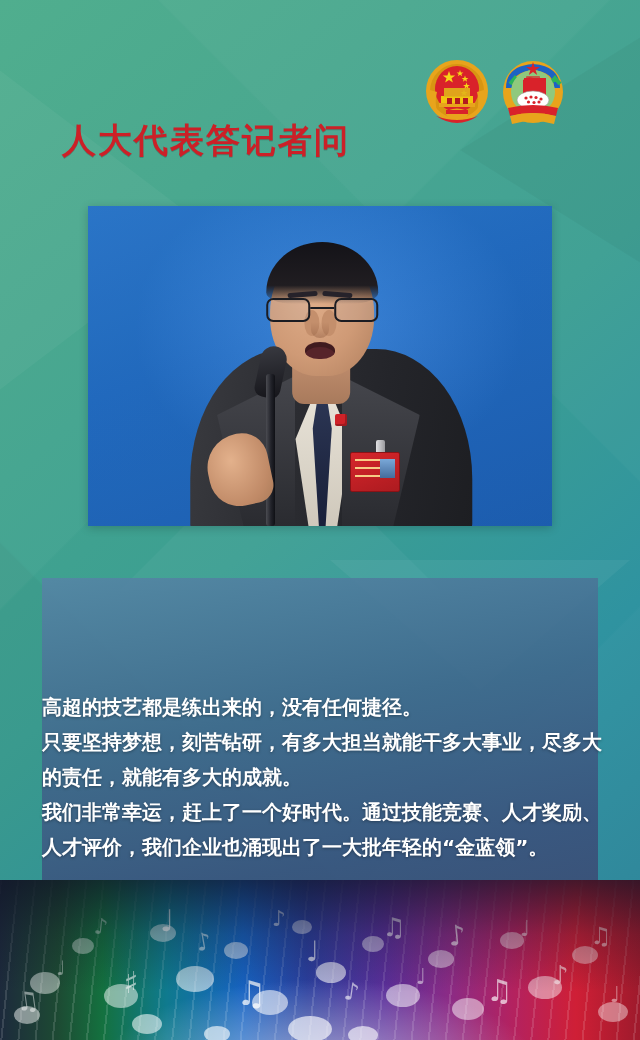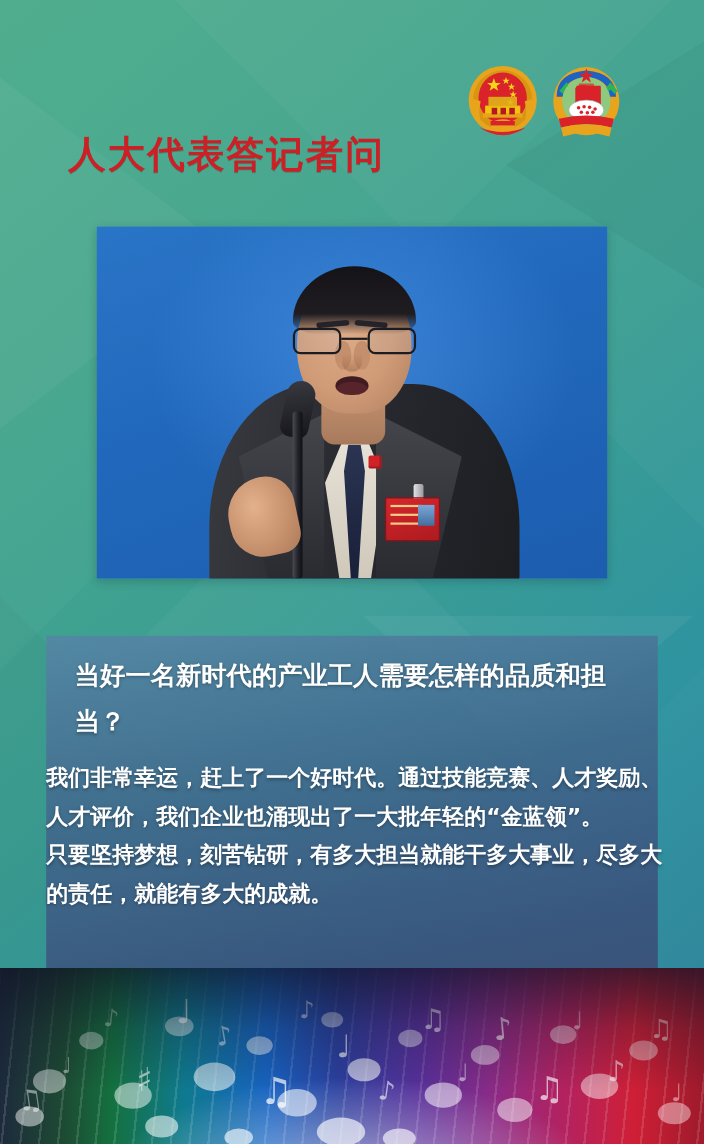--- a/index.html
+++ b/index.html
@@ -384,25 +384,25 @@
     </div>
     <div class="ph-mic-head"></div>
     <div class="ph-mic-stem"></div>
     <div class="ph-hand"></div>
   </div>
 
 
   <div class="panel"></div>
   <div class="panel-shadow"></div>
 
-  <div class="question">当好一名新时代的产业工人需要怎样的品质和担当？</div>
 
   <div class="answer">
+    <p>高超的技艺都是练出来的，没有任何捷径。</p>
+    <p>只要坚持梦想，刻苦钻研，有多大担当就能干多大事业，尽多大的责任，就能有多大的成就。</p>
     <p>我们非常幸运，赶上了一个好时代。通过技能竞赛、人才奖励、人才评价，我们企业也涌现出了一大批年轻的“金蓝领”。</p>
-    <p>只要坚持梦想，刻苦钻研，有多大担当就能干多大事业，尽多大的责任，就能有多大的成就。</p>
   </div>
 
   <div class="music-band">
     <div class="mb-rays"></div>
 
     <span class="bokeh" style="left:30px;  top:92px;  width:30px; height:22px; opacity:.55"></span>
     <span class="bokeh" style="left:72px;  top:58px;  width:22px; height:16px; opacity:.50"></span>
     <span class="bokeh" style="left:14px;  top:126px; width:26px; height:18px; opacity:.60"></span>
     <span class="bokeh" style="left:104px; top:104px; width:34px; height:24px; opacity:.62"></span>
     <span class="bokeh" style="left:150px; top:44px;  width:26px; height:18px; opacity:.58"></span>

